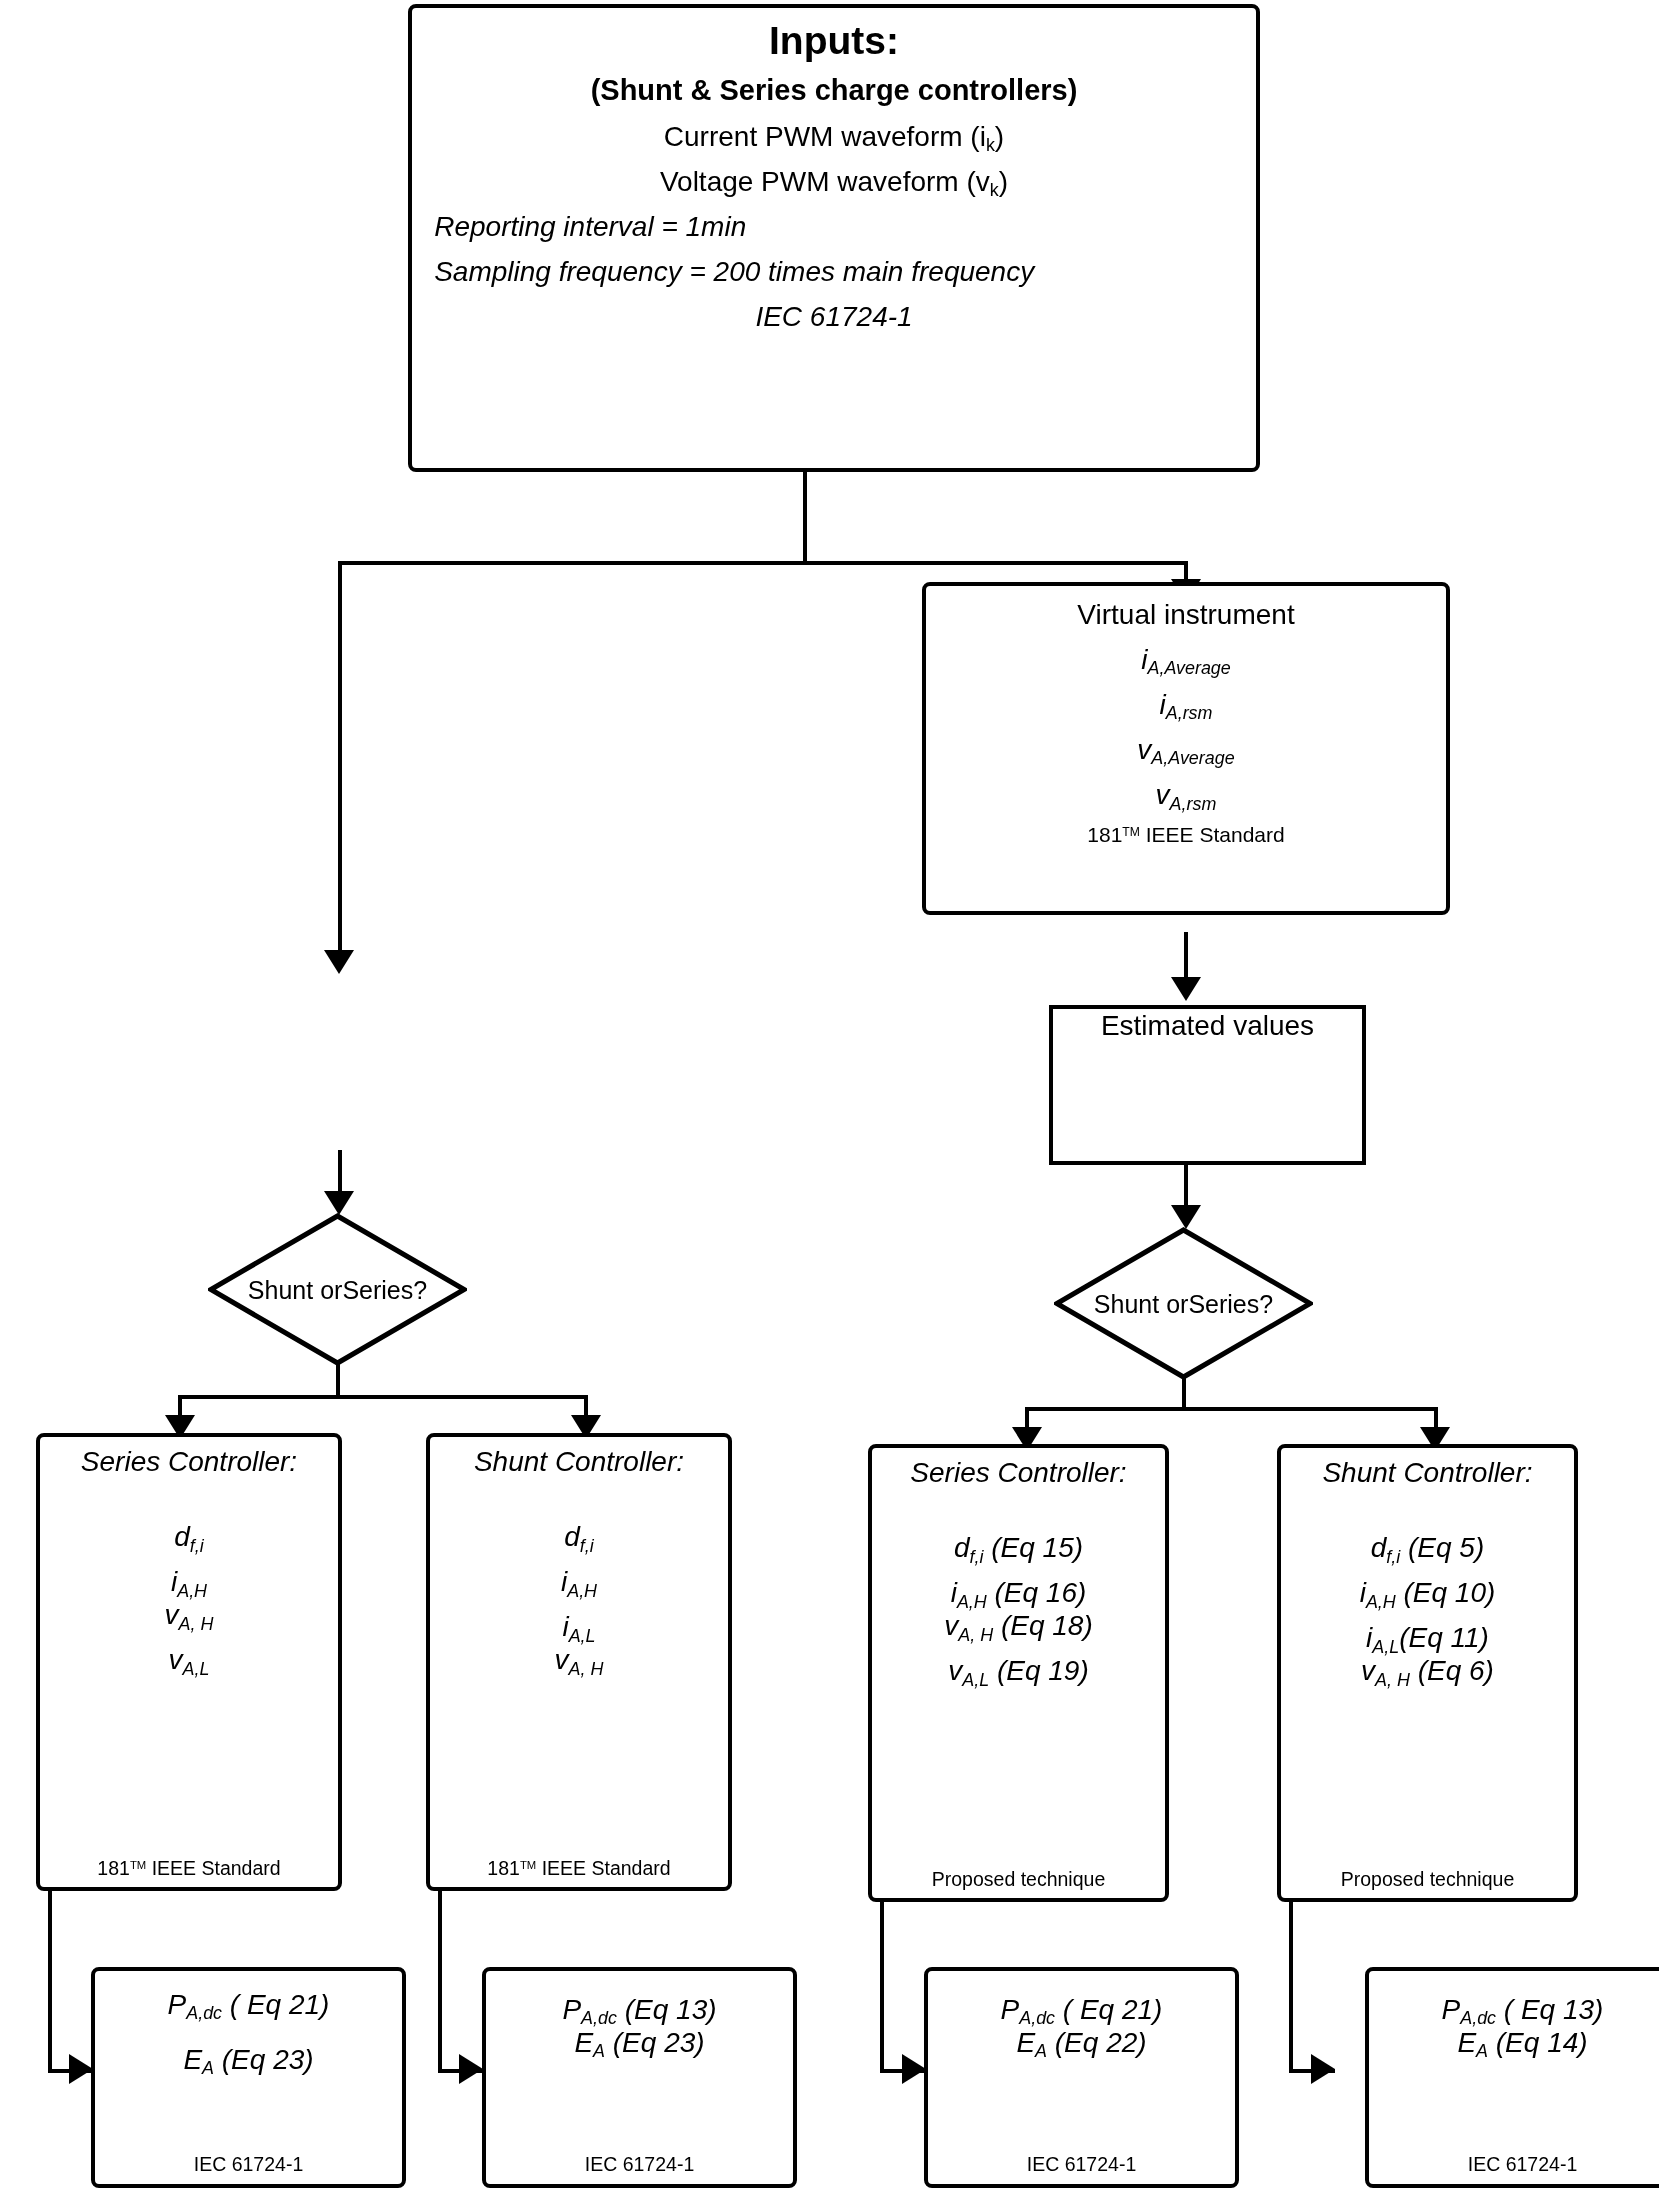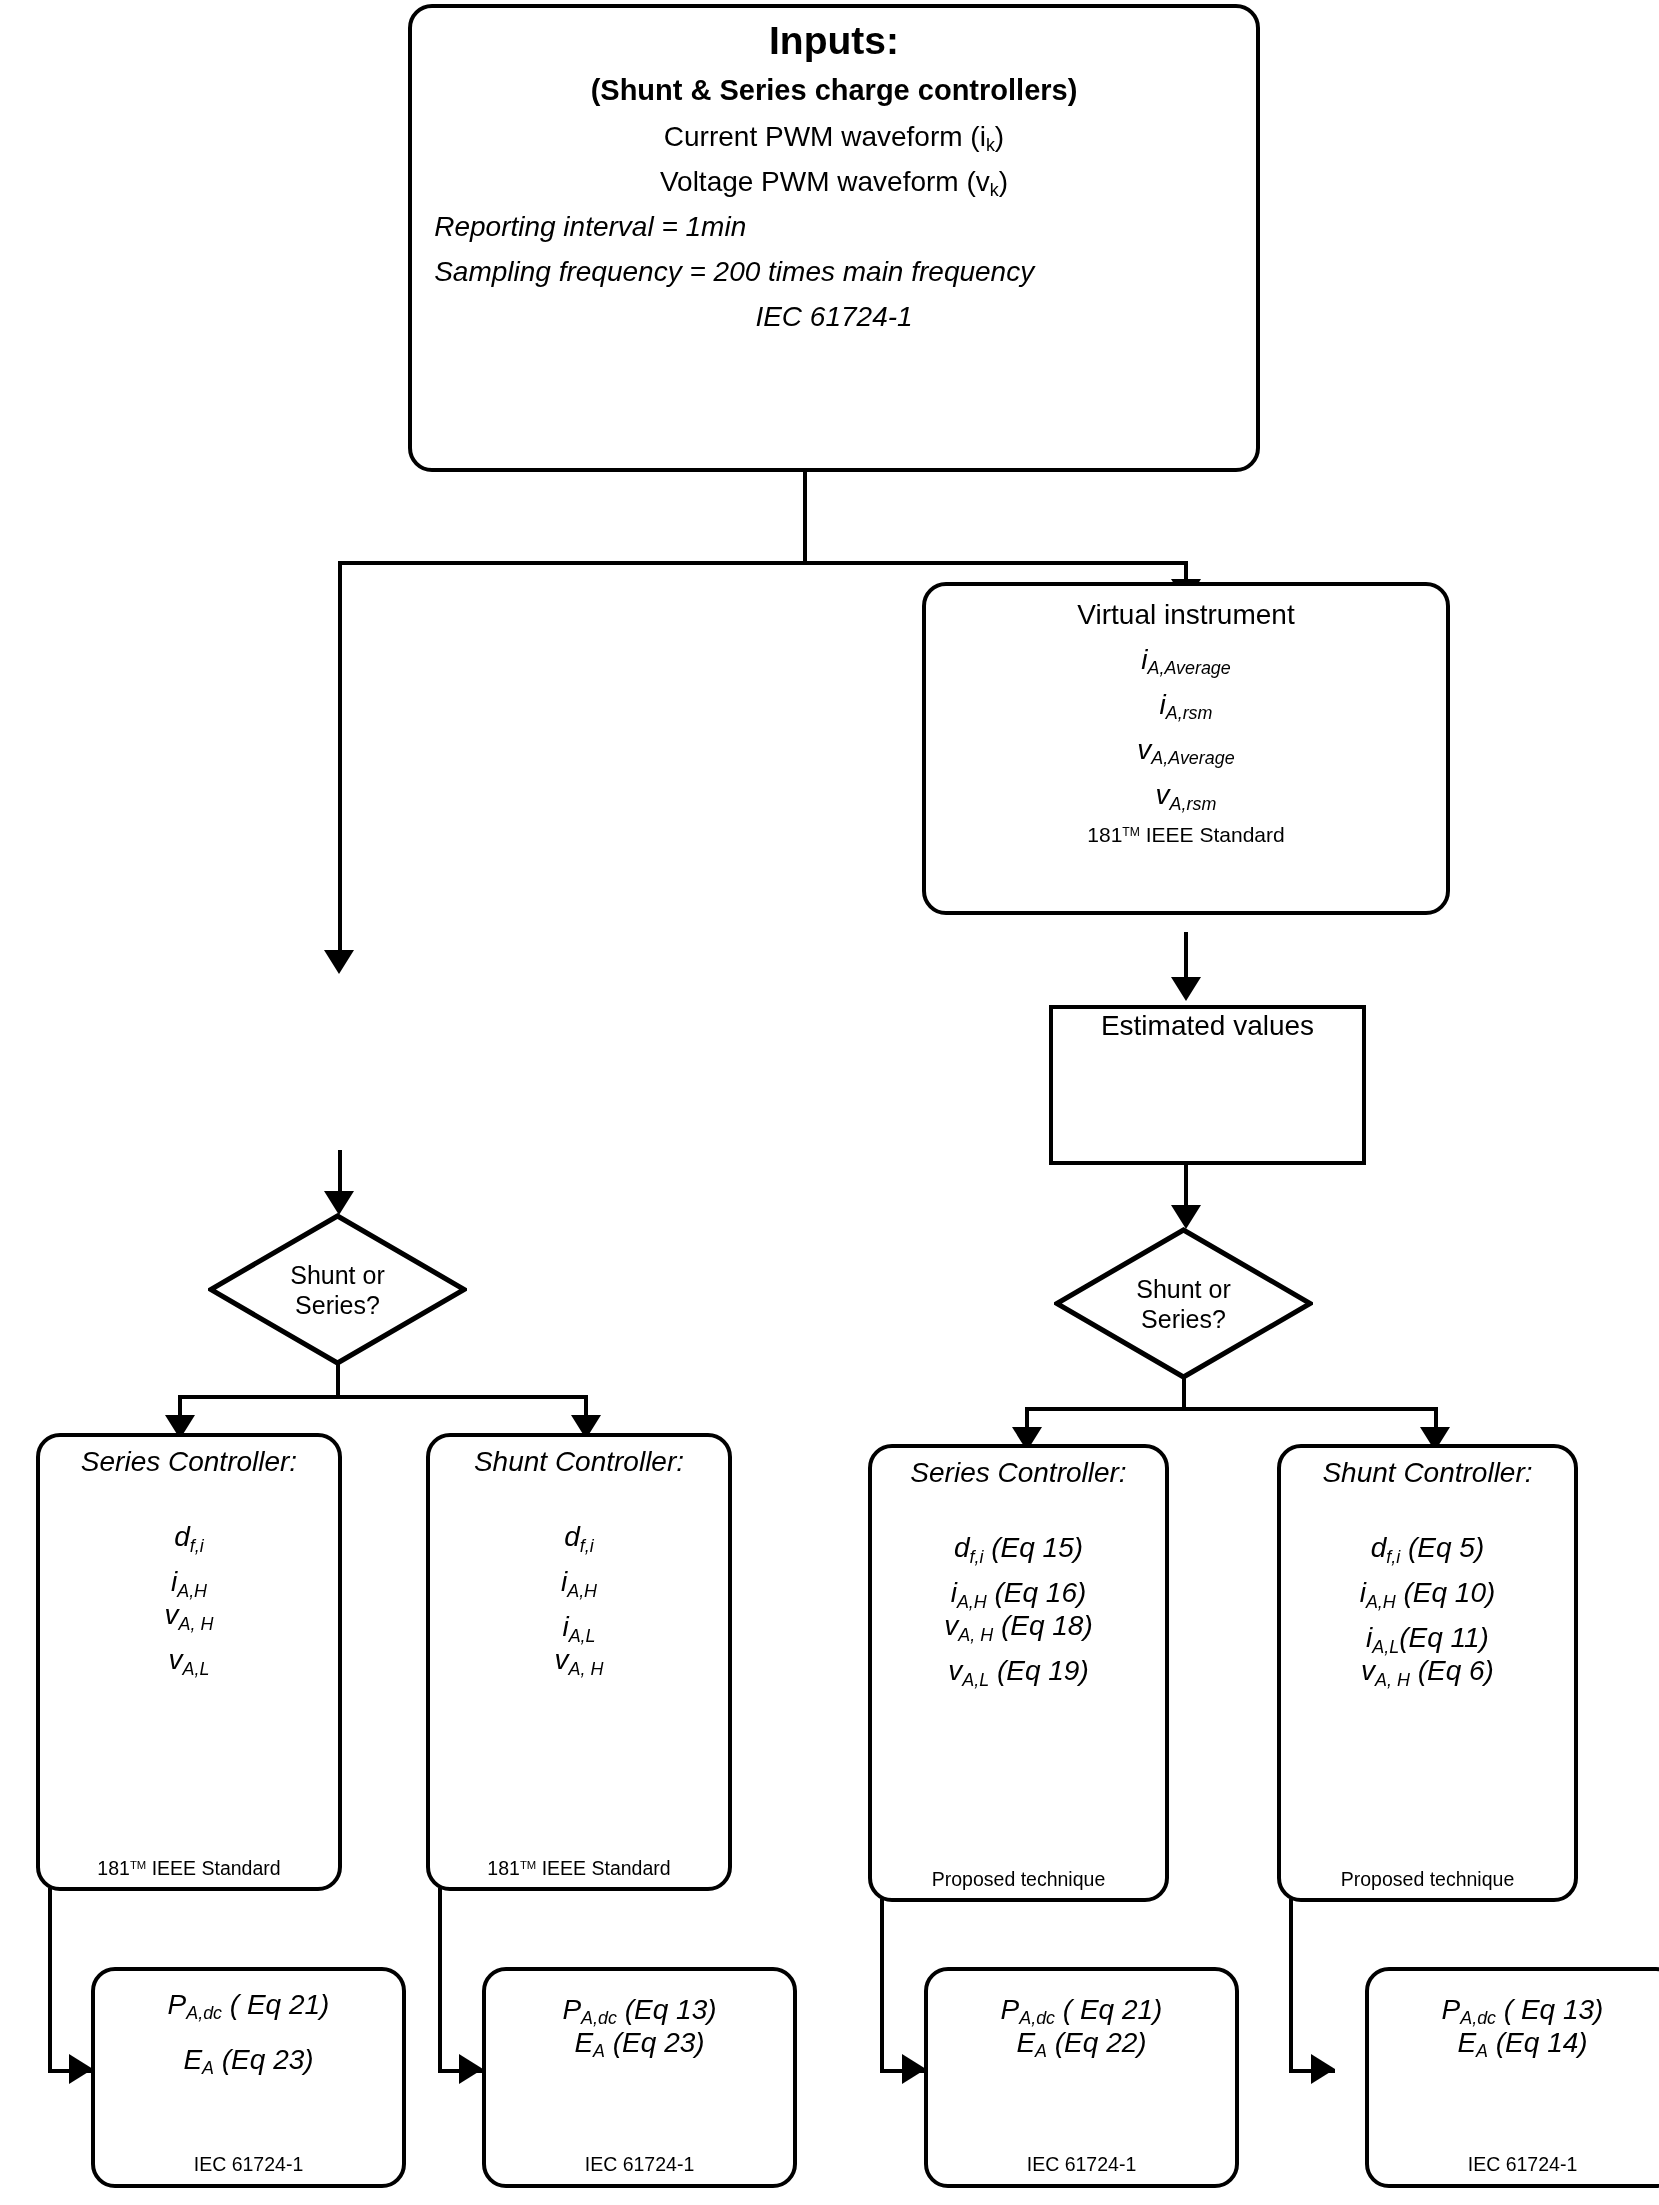--- a/index.html
+++ b/index.html
@@ -22,21 +22,21 @@
     position: absolute;
     box-sizing: border-box;
     border: 4.2px solid #000000;
     background: #ffffff;
     display: flex;
     flex-direction: column;
     align-items: center;
     text-align: center;
     z-index: 5;
   }
-  .rounded { border-radius: 24px; }
+  .rounded { border-radius: 8px; }
   .rect { border-radius: 0; }
 
   .line { text-align: center; white-space: nowrap; }
   .title-bold {
     font-weight: bold;
     font-size: 39px;
     line-height: 1.12;
   }
   .sub-bold {
     font-weight: bold;
@@ -97,21 +97,21 @@
     z-index: 5;
   }
   .diamond svg { display: block; }
   .diamond-label {
     position: absolute;
     left: 0;
     top: 0;
     width: 100%;
     height: 100%;
     display: flex;
-    flex-direction: column;
+    flex-direction: row;
     align-items: center;
     justify-content: center;
     text-align: center;
     font-size: 25px;
     line-height: 1.2;
   }
   .spacer-sm { height: 12px; }
   .spacer-md { height: 22px; }
   .spacer-lg { height: 42px; }
   .grow { flex: 1 1 auto; }

